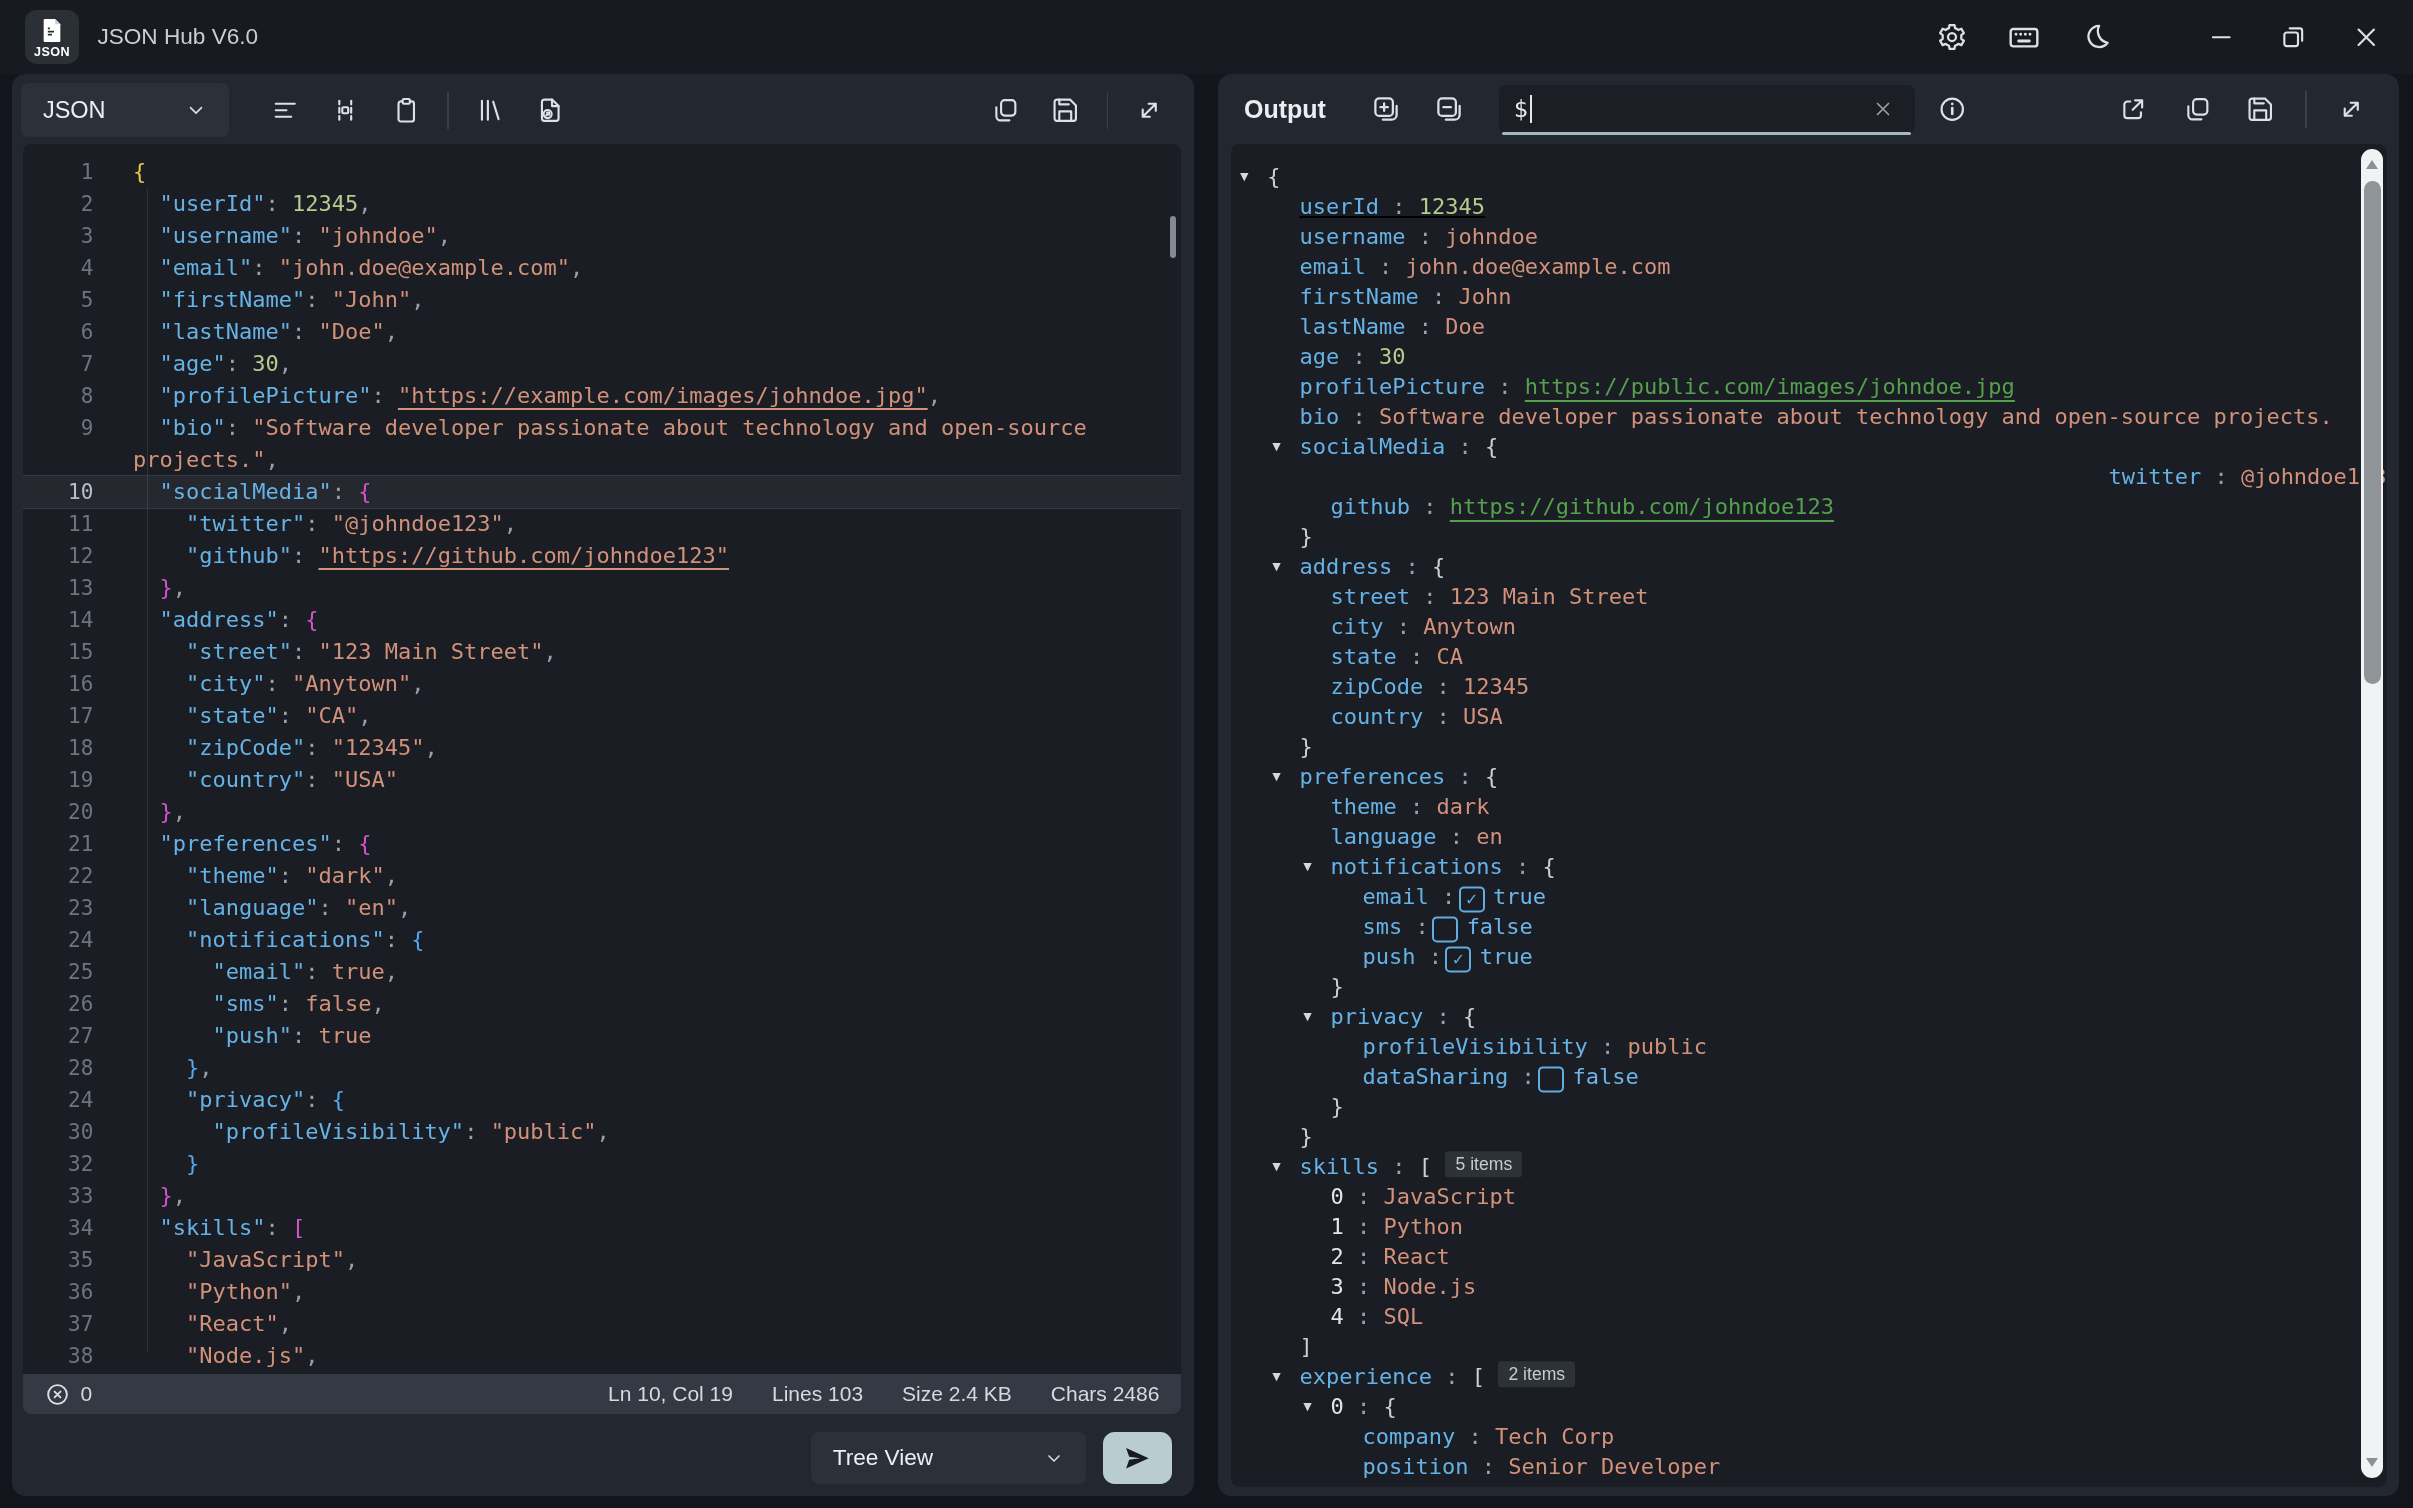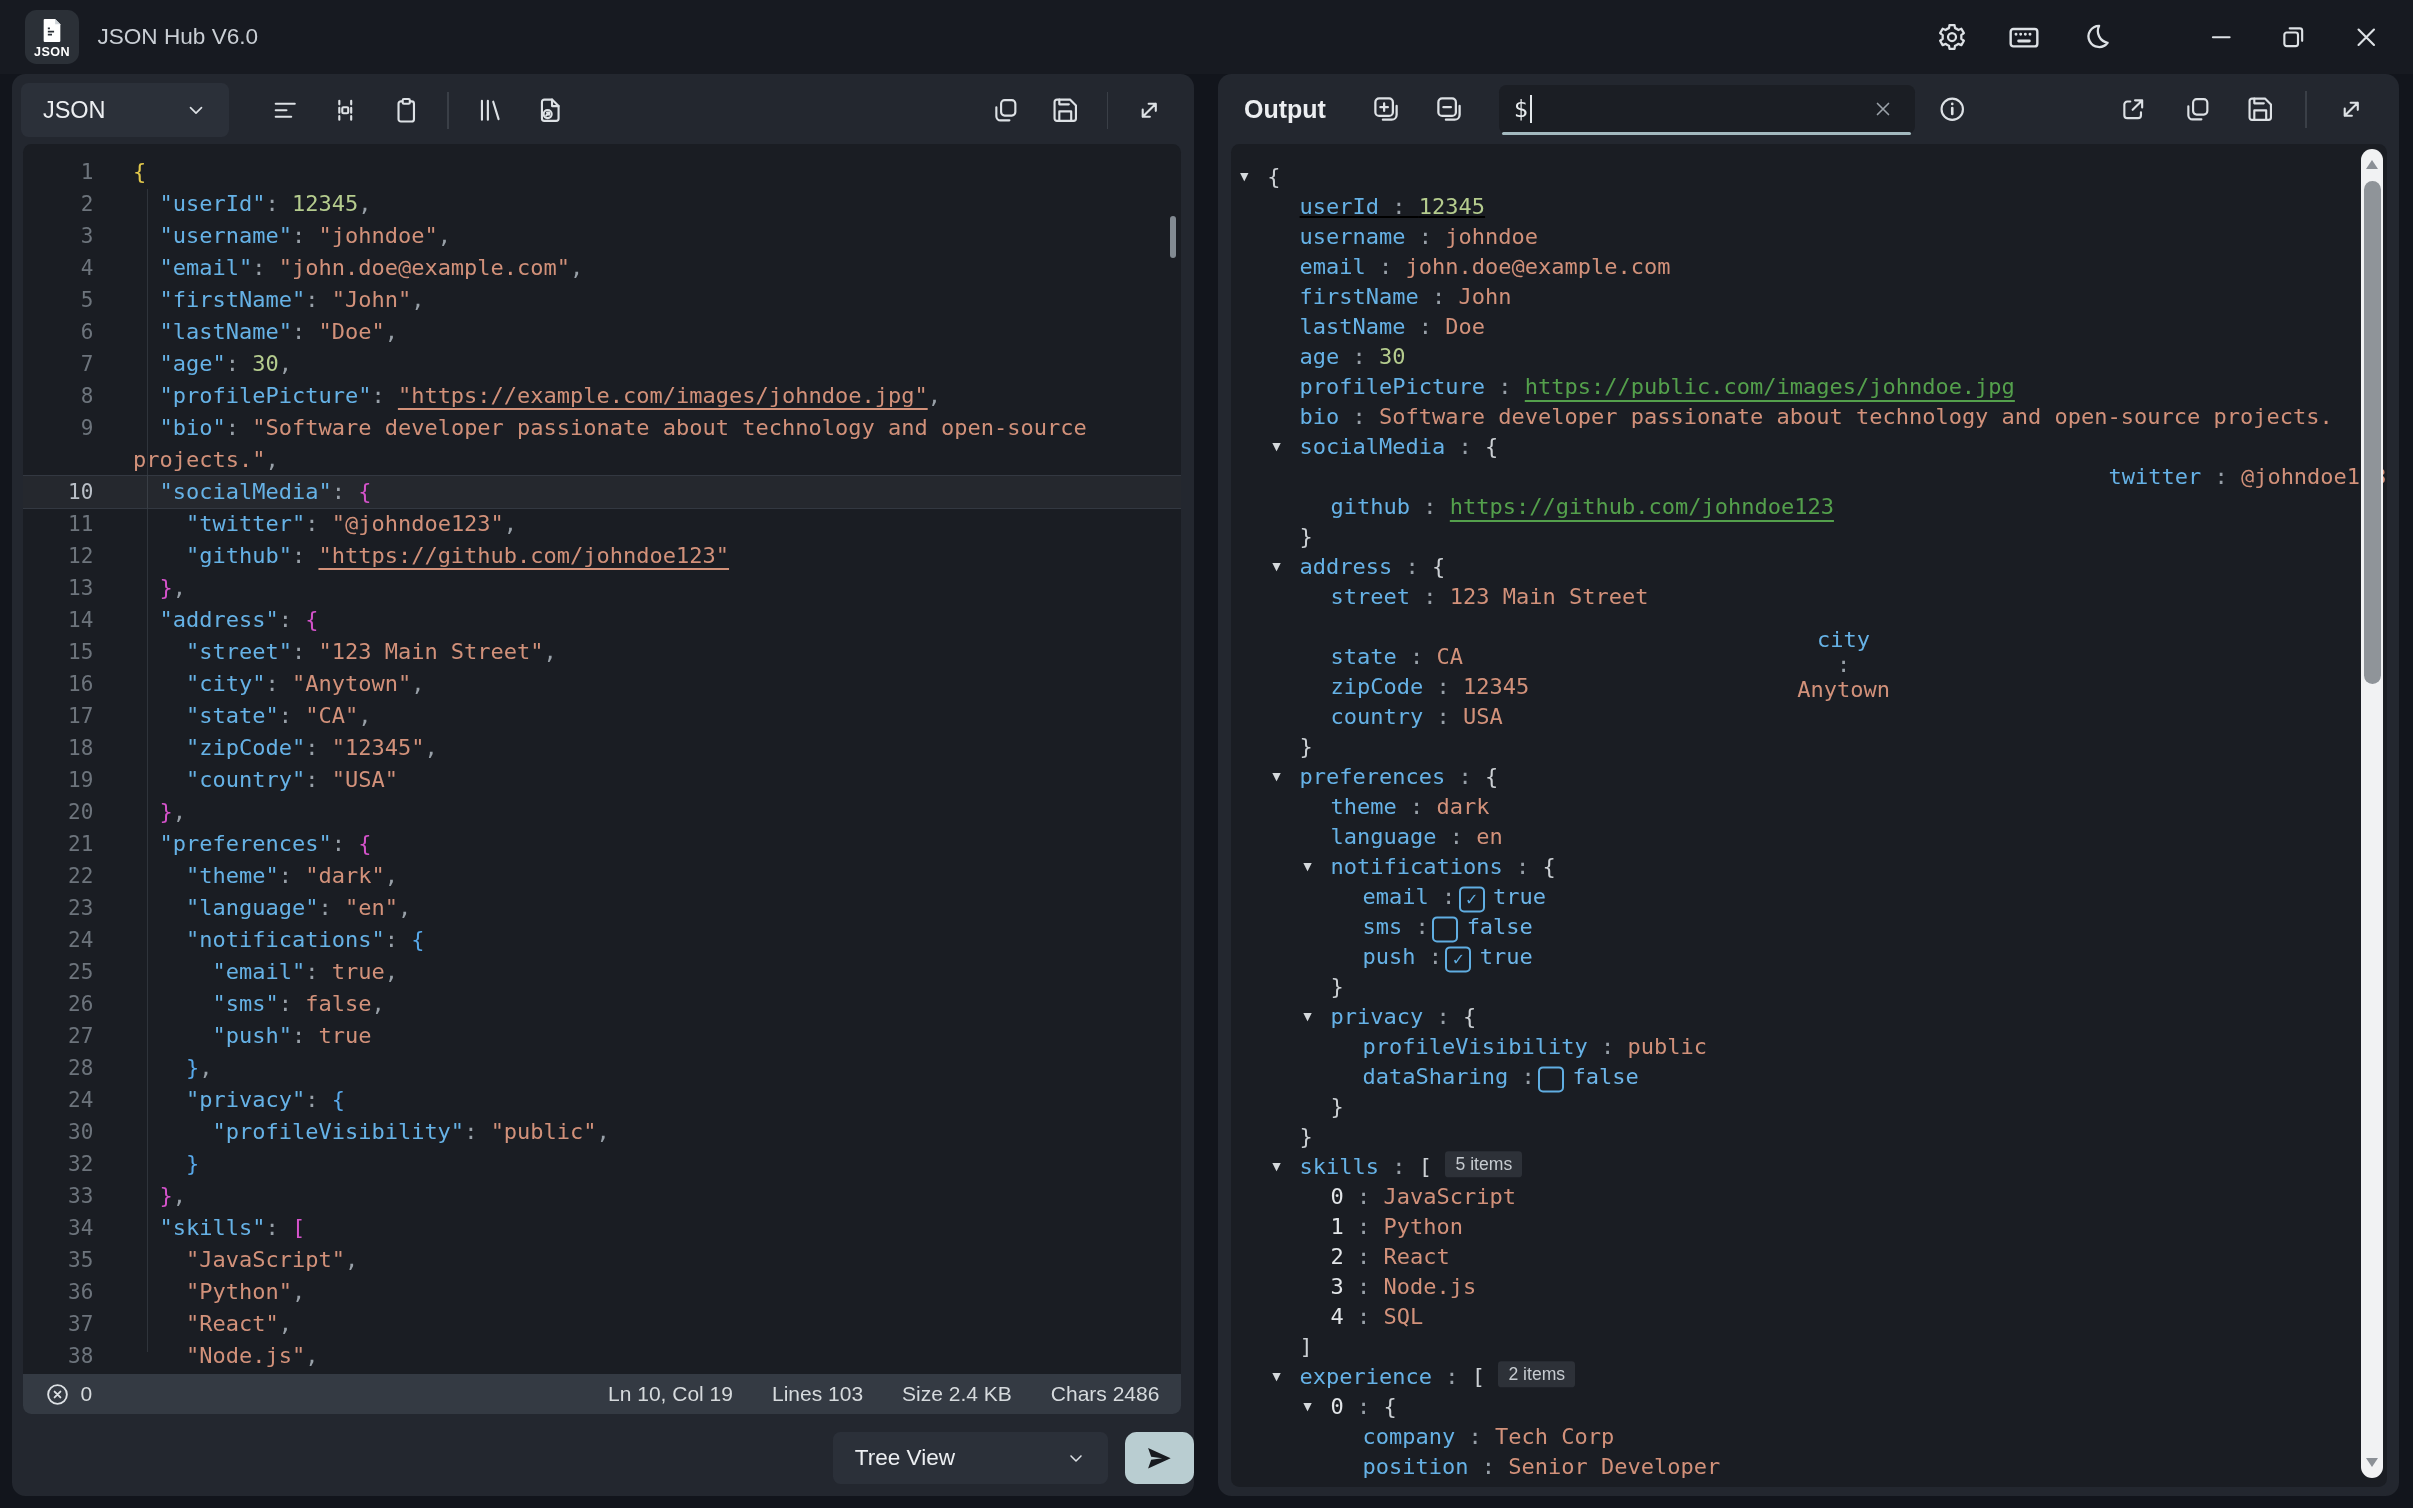--- a/index.html
+++ b/index.html
@@ -51,21 +51,21 @@
   .tk-u{color:#d2917a;text-decoration:underline;text-underline-offset:5px}
   .ed-scrollbar{position:absolute;right:5px;top:72px;width:6.7px;height:42px;border-radius:3.4px;background:#828a92}
 
   
   .status-strip{width:1158px;height:40px;background:#343a43;border-radius:0 0 8.4px 8.4px;
                 display:flex;align-items:center;color:#d6dadd;font-size:21px}
   .status-left{display:flex;align-items:center;gap:10px;padding-left:22px}
   .status-right{margin-left:auto;display:flex;gap:39px;padding-right:22px}
 
   
-  .bottom-row{position:absolute;right:0;top:1358px;display:flex;align-items:center;gap:17px}
+  .bottom-row{position:absolute;right:22px;top:1358px;display:flex;align-items:center;gap:17px}
   .view-select{width:231px;height:52px;font-size:22.6px}
   .send-btn{width:69px;height:52px;border-radius:11.7px;background:#b9cdd1;
             display:flex;align-items:center;justify-content:center}
 
   
   .out-header{height:70px;display:flex;align-items:center;padding:0 22px 0 26px;gap:11.7px}
   .out-title{font-size:25px;font-weight:bold;color:#eceef1;margin-right:22px}
   .searchbox{position:relative;width:416px;height:49px;background:#1b1e24;border-radius:7.5px;
              margin-left:11.7px;display:flex;align-items:center;padding:0 15px;box-sizing:border-box}
   .searchbox::after{content:"";position:absolute;left:3.4px;right:3.4px;bottom:-1.7px;height:3.4px;
@@ -467,21 +467,21 @@
         <div class="trow" style="padding-left: 39px;"><span class="tw hide">▼</span><span class="tkey">lastName</span><span class="tcolon"> : </span><span class="v-s">Doe</span></div>
         <div class="trow" style="padding-left: 39px;"><span class="tw hide">▼</span><span class="tkey">age</span><span class="tcolon"> : </span><span class="v-n">30</span></div>
         <div class="trow" style="padding-left: 39px;"><span class="tw hide">▼</span><span class="tkey">profilePicture</span><span class="tcolon"> : </span><span class="v-u">https://public.com/images/johndoe.jpg</span></div>
         <div class="trow" style="padding-left: 39px;"><span class="tw hide">▼</span><span class="tkey">bio</span><span class="tcolon"> : </span><span class="v-s">Software developer passionate about technology and open-source projects.</span></div>
         <div class="trow" style="padding-left: 39px;"><span class="tw">▼</span><span class="tkey">socialMedia</span><span class="tcolon"> : </span><span class="v-b">{</span></div>
         <div class="trow" style="padding-left: 70px; justify-content: flex-end;"><span class="tw hide">▼</span><span class="tkey">twitter</span><span class="tcolon"> : </span><span class="v-s">@johndoe123</span></div>
         <div class="trow" style="padding-left: 70px;"><span class="tw hide">▼</span><span class="tkey">github</span><span class="tcolon"> : </span><span class="v-u">https://github.com/johndoe123</span></div>
         <div class="trow" style="padding-left: 39px;"><span class="tw hide">▼</span><span class="v-b">}</span></div>
         <div class="trow" style="padding-left: 39px;"><span class="tw">▼</span><span class="tkey">address</span><span class="tcolon"> : </span><span class="v-b">{</span></div>
         <div class="trow" style="padding-left: 70px;"><span class="tw hide">▼</span><span class="tkey">street</span><span class="tcolon"> : </span><span class="v-s">123 Main Street</span></div>
-        <div class="trow" style="padding-left: 70px; flex-direction: column;"><span class="tw hide">▼</span><span class="tkey">city</span><span class="tcolon"> : </span><span class="v-s">Anytown</span></div>
+        <div class="trow" style="padding-left: 70px;"><span class="tw hide">▼</span><span class="tkey">city</span><span class="tcolon"> : </span><span class="v-s">Anytown</span></div>
         <div class="trow" style="padding-left: 70px; text-align: center;"><span class="tw hide">▼</span><span class="tkey">state</span><span class="tcolon"> : </span><span class="v-s">CA</span></div>
         <div class="trow" style="padding-left: 70px;"><span class="tw hide">▼</span><span class="tkey">zipCode</span><span class="tcolon"> : </span><span class="v-s">12345</span></div>
         <div class="trow" style="padding-left: 70px;"><span class="tw hide">▼</span><span class="tkey">country</span><span class="tcolon"> : </span><span class="v-s">USA</span></div>
         <div class="trow" style="padding-left: 39px;"><span class="tw hide">▼</span><span class="v-b">}</span></div>
         <div class="trow" style="padding-left: 39px;"><span class="tw">▼</span><span class="tkey">preferences</span><span class="tcolon"> : </span><span class="v-b">{</span></div>
         <div class="trow" style="padding-left: 70px;"><span class="tw hide">▼</span><span class="tkey">theme</span><span class="tcolon"> : </span><span class="v-s">dark</span></div>
         <div class="trow" style="padding-left: 70px;"><span class="tw hide">▼</span><span class="tkey">language</span><span class="tcolon"> : </span><span class="v-s">en</span></div>
         <div class="trow" style="padding-left: 70px;"><span class="tw">▼</span><span class="tkey">notifications</span><span class="tcolon"> : </span><span class="v-b">{</span></div>
         <div class="trow" style="padding-left: 102px;"><span class="tw hide">▼</span><span class="tkey">email</span><span class="tcolon"> :</span><span class="cb">✓</span><span class="v-t">true</span></div>
         <div class="trow" style="padding-left: 102px;"><span class="tw hide">▼</span><span class="tkey">sms</span><span class="tcolon"> :</span><span class="cb"></span><span class="v-t">false</span></div>

